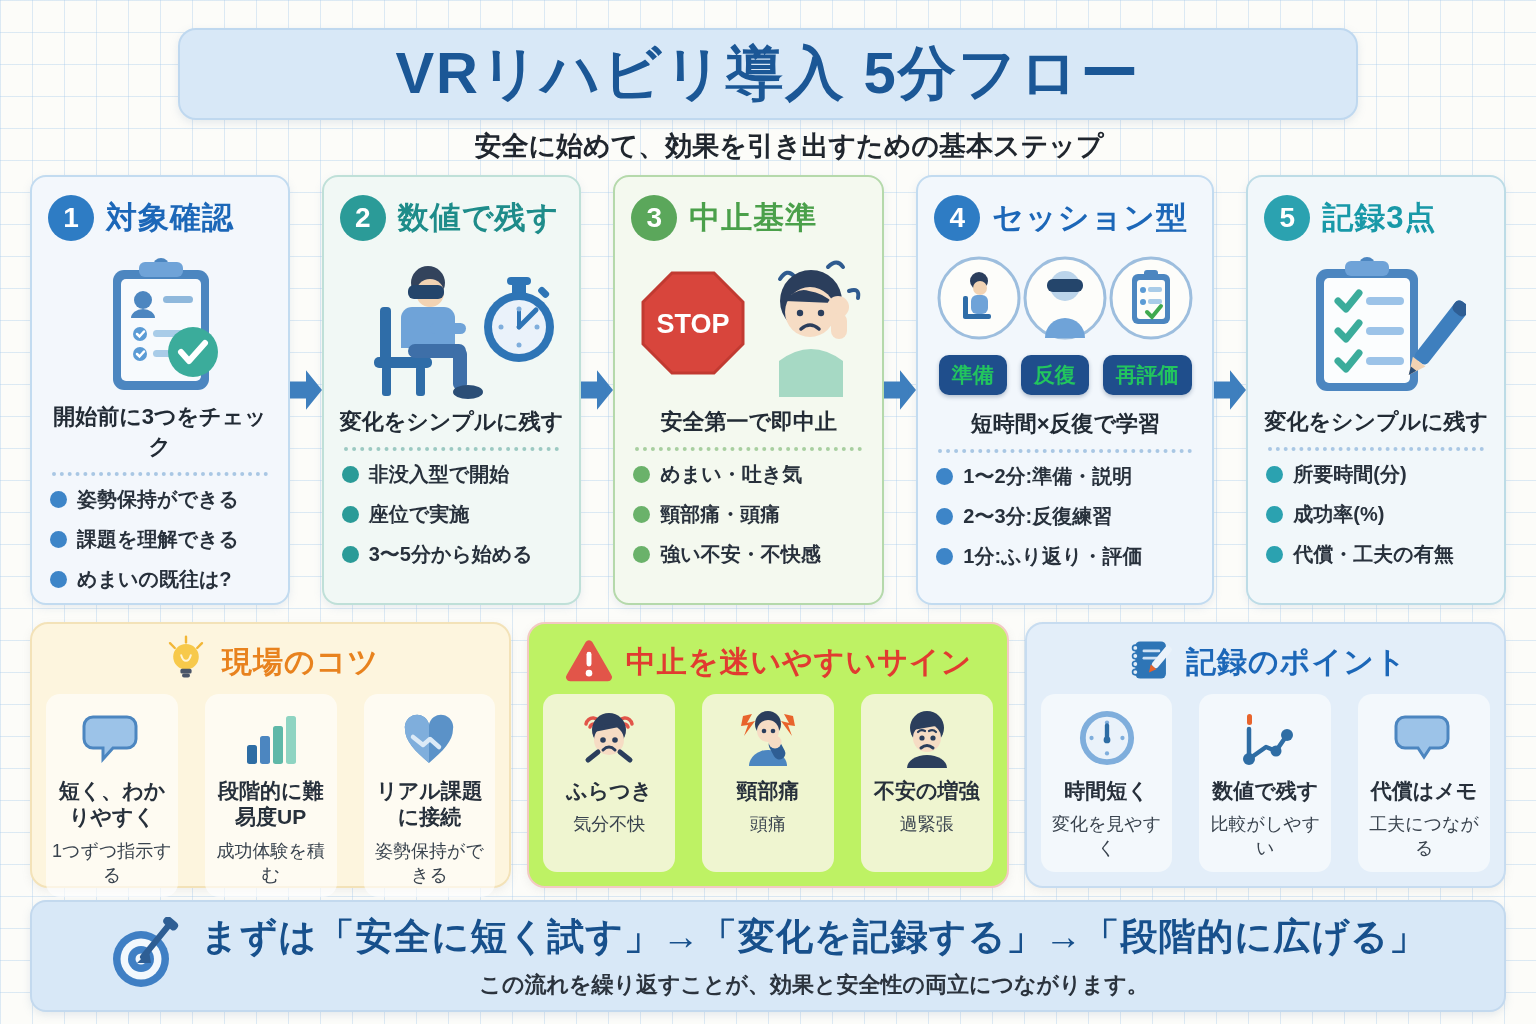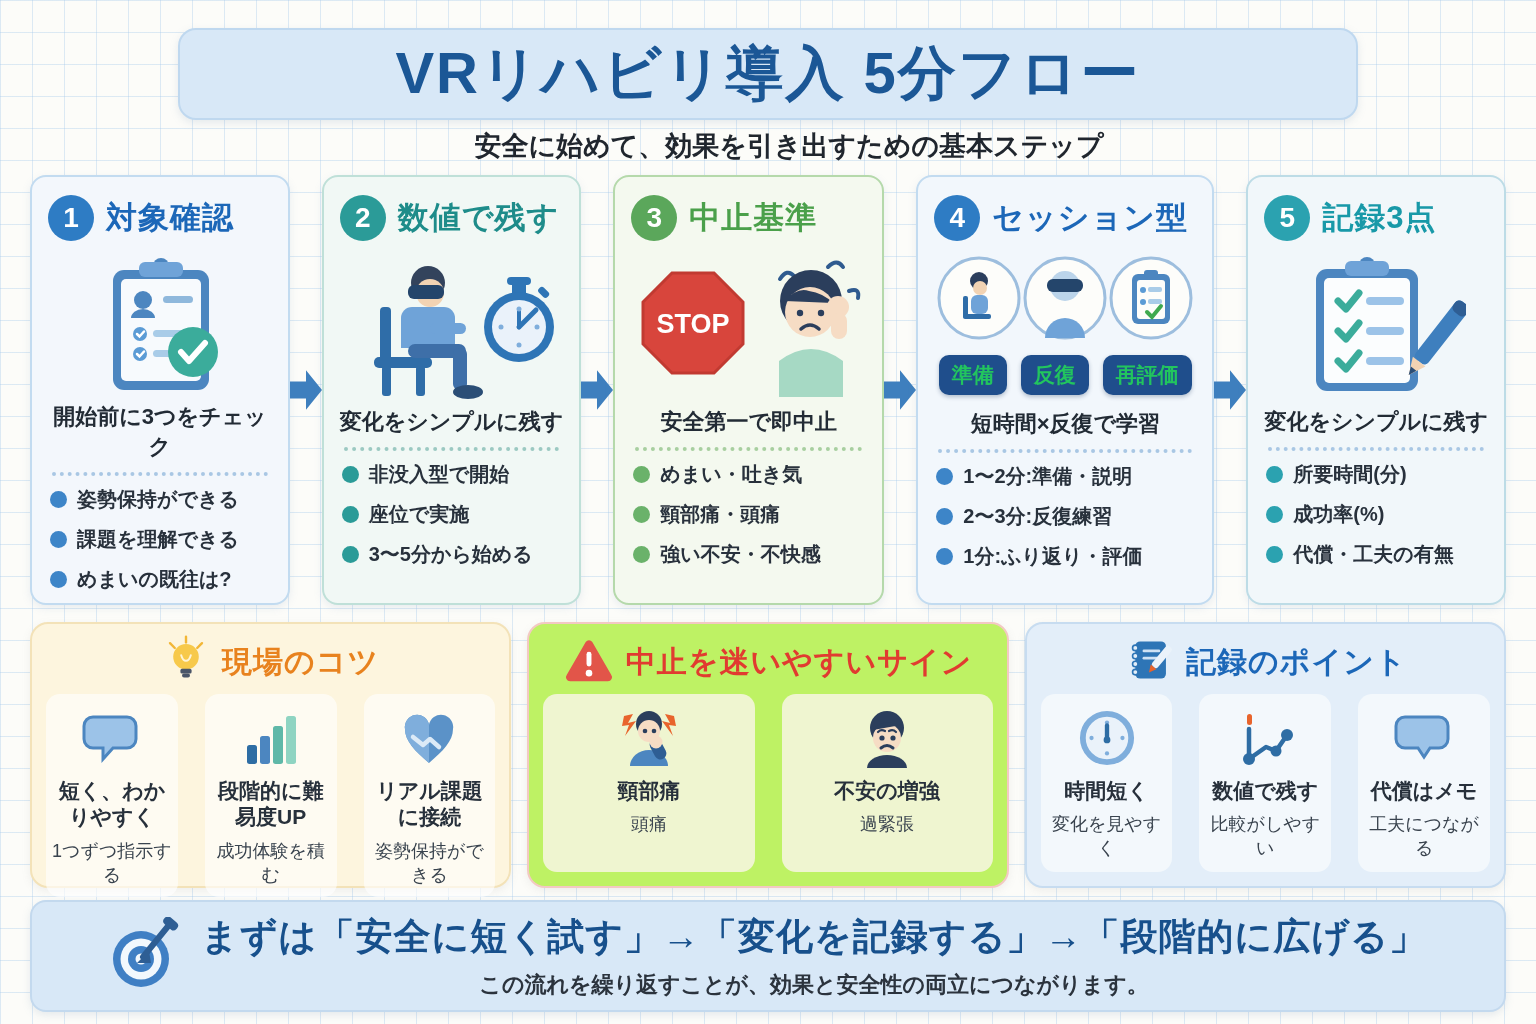--- a/index.html
+++ b/index.html
@@ -448,20 +448,37 @@
             <rect x="27" y="18" width="6" height="18" rx="3" fill="#fff"></rect>
             <circle cx="30" cy="44" r="4" fill="#fff"></circle>
           </svg>
         </span>
         <span class="panel-title">中止を迷いやすいサイン</span>
       </div>
       <div class="mini-cards">
         <div class="mini-card">
           <div class="mini-icon">
             <svg width="66" height="60" viewBox="0 0 66 60">
+              <path d="M10 16 a7 7 0 1 1 7 8 a4 4 0 1 0 -3 -5" stroke="#E25549" stroke-width="3.5" fill="none" stroke-linecap="round"></path>
+              <path d="M56 16 a7 7 0 1 0 -7 8 a4 4 0 1 1 3 -5" stroke="#E25549" stroke-width="3.5" fill="none" stroke-linecap="round"></path>
+              <circle cx="33" cy="22" r="17" fill="#2B3E5C"></circle>
+              <circle cx="33" cy="32" r="15" fill="#F6DCC4"></circle>
+              <path d="M18 24 q8 -12 30 -6" fill="#2B3E5C"></path>
+              <circle cx="27" cy="32" r="2.8" fill="#2B3E5C"></circle>
+              <circle cx="39" cy="32" r="2.8" fill="#2B3E5C"></circle>
+              <path d="M27 42 q6 -6 12 0" stroke="#2B3E5C" stroke-width="3" fill="none" stroke-linecap="round"></path>
+              <path d="M12 52 l10 -8 M54 52 l-10 -8" stroke="#2B3E5C" stroke-width="5" stroke-linecap="round"></path>
+            </svg>
+          </div>
+          <div class="mini-title">ふらつき</div>
+          <div class="mini-sub">気分不快</div>
+        </div>
+        <div class="mini-card">
+          <div class="mini-icon">
+            <svg width="66" height="60" viewBox="0 0 66 60">
               <polygon points="8,8 17,6 12,15 20,13 9,28 13,17 6,18" fill="#E8642C"></polygon>
               <polygon points="58,8 49,6 54,15 46,13 57,28 53,17 60,18" fill="#E8642C"></polygon>
               <circle cx="33" cy="16" r="13" fill="#2B3E5C"></circle>
               <circle cx="33" cy="23" r="11" fill="#F6DCC4"></circle>
               <circle cx="29" cy="23" r="2.3" fill="#2B3E5C"></circle>
               <circle cx="38" cy="23" r="2.3" fill="#2B3E5C"></circle>
               <path d="M14 58 a19 16 0 0 1 38 0 z" fill="#4C86C0"></path>
               <rect x="36" y="30" width="12" height="22" rx="6" fill="#2E5E94" transform="rotate(-28 42 41)"></rect>
               <circle cx="40" cy="34" r="6.5" fill="#F6DCC4"></circle>
             </svg>

